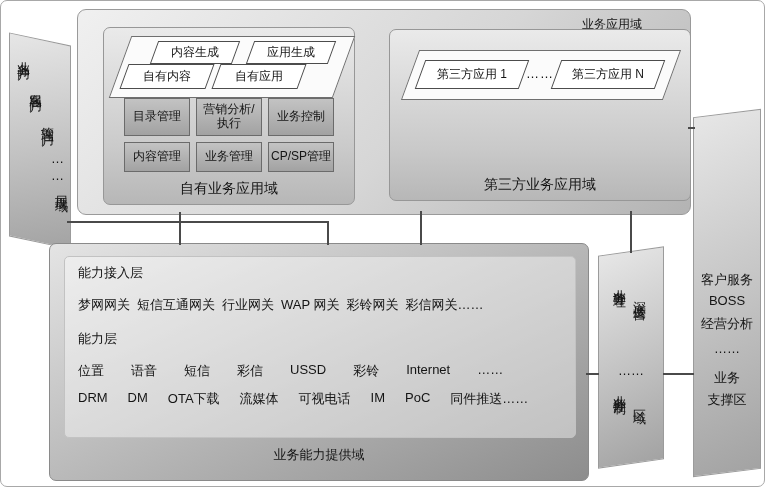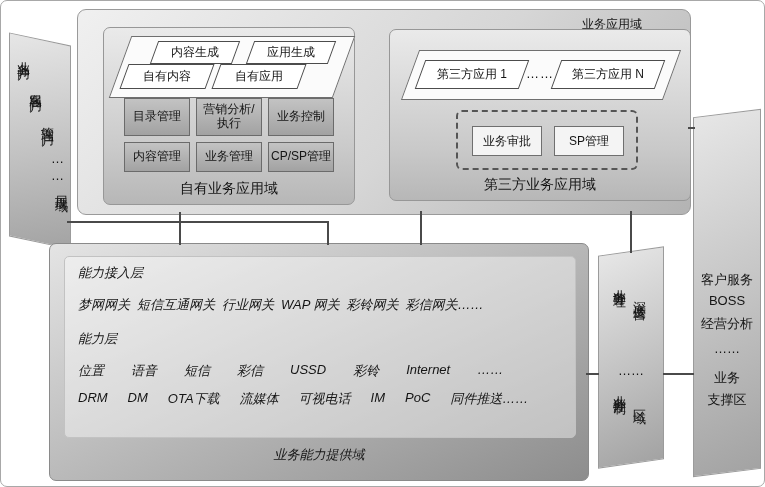--- a/index.html
+++ b/index.html
@@ -57,21 +57,20 @@
     position:absolute;background:#f4f4f4;border:1px solid #6f6f6f;
     display:flex;align-items:center;justify-content:center;font-size:12px;
   }
   .tab-dots{position:absolute;font-size:13px;letter-spacing:1px;}
 
   
   .cap-box{
     left:48px;top:242px;width:538px;height:236px;border-radius:7px;
     background:linear-gradient(155deg,#e4e4e4 0%,#b4b4b4 55%,#8d8d8d 100%);
     border:1px solid #8a8a8a;
-    font-style:italic;
   }
   .cap-inner{
     position:absolute;left:14px;top:12px;width:510px;height:180px;
     background:rgba(255,255,255,0.42);border:1px solid #c2c2c2;border-radius:5px;
   }
   .cap-row{position:absolute;left:28px;right:20px;display:flex;font-size:13px;white-space:nowrap;}
   .cap-heading{position:absolute;left:28px;font-size:13px;}
   .cap-label{position:absolute;left:0;right:0;bottom:16px;text-align:center;font-size:13px;}
 
   
@@ -126,24 +125,20 @@
 
   <div class="abs sub-box third-box">
     <div class="sheet" style="left:20px;top:20px;width:260px;height:48px;"></div>
     <div class="tab" style="left:30px;top:30px;width:102px;height:27px;">
         <span>第三方应用 1</span>
       </div>
     <div class="tab-dots" style="left:136px;top:36px;">……</div>
     <div class="tab" style="left:166px;top:30px;width:102px;height:27px;">
         <span>第三方应用 N</span>
       </div>
-    <div class="dashed-box">
-      <div class="dashed-mod" style="left:14px;top:14px;width:68px;height:28px;">业务审批</div>
-      <div class="dashed-mod" style="left:96px;top:14px;width:68px;height:28px;">SP管理</div>
-    </div>
     <div class="box-label">第三方业务应用域</div>
   </div>
 
   <div class="abs left-panel">
     <div class="panel-bg"></div>
     <div class="panel-item v" style="left:5px;top:12px;">业务门户</div>
     <div class="panel-item v" style="left:17px;top:44px;">客服门户</div>
     <div class="panel-item v" style="left:29px;top:78px;">管理门户</div>
     <div class="panel-item v" style="left:41px;top:112px;">……</div>
     <div class="panel-item v" style="left:43px;top:146px;">展现域</div>

